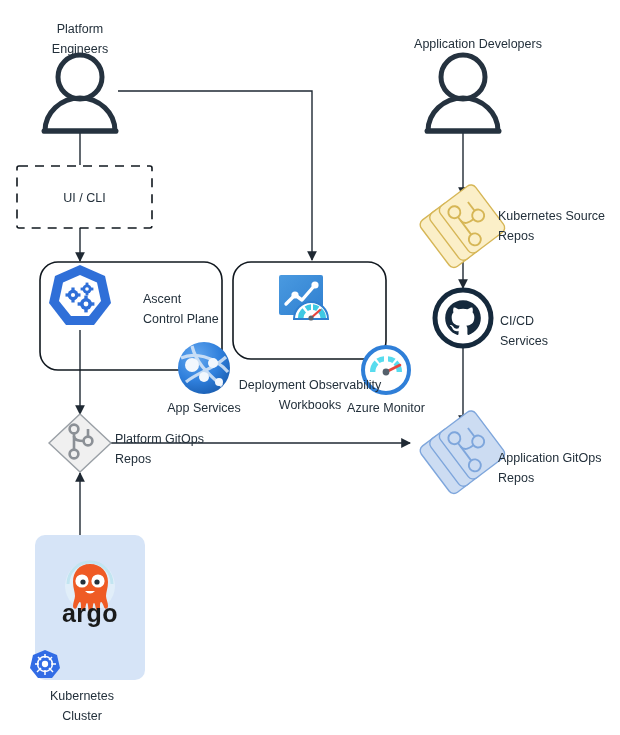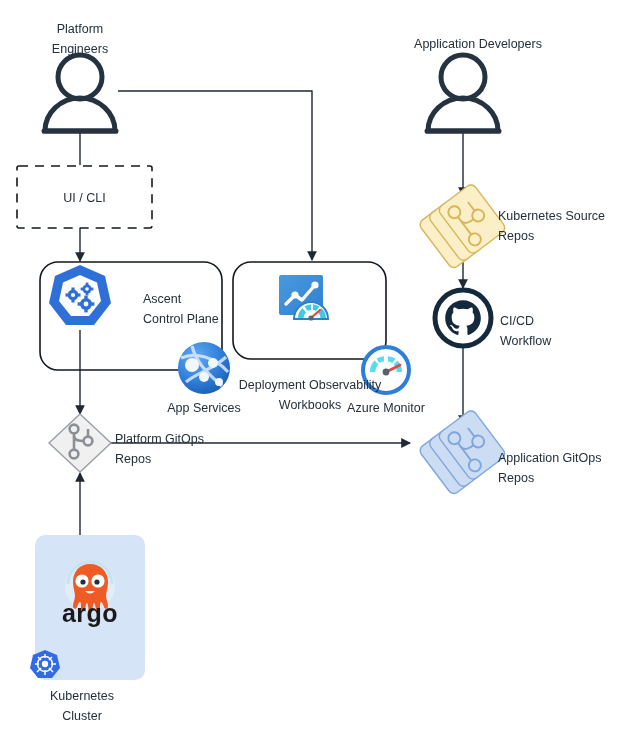--- a/index.html
+++ b/index.html
@@ -243,17 +243,17 @@
 Control Plane</div>
 <div class="lbl c" style="left:154px;top:398px;width:100px;">App Services</div>
 <div class="lbl c" style="left:228px;top:328px;width:164px;margin-top:47px;">Deployment Observability
 Workbooks</div>
 <div class="lbl c" style="left:336px;top:398px;width:100px;">Azure Monitor</div>
 <div class="lbl l" style="left:115px;top:429px;width:110px;">Platform GitOps
 Repos</div>
 <div class="lbl l" style="left:498px;top:206px;width:118px;">Kubernetes Source
 Repos</div>
 <div class="lbl l" style="left:500px;top:311px;width:100px;">CI/CD
-Workflow</div>
+Services</div>
 <div class="lbl l" style="left:498px;top:448px;width:120px;">Application GitOps
 Repos</div>
 <div class="lbl c" style="left:30px;top:686px;width:104px;">Kubernetes
 Cluster</div>
 
 </body></html>

